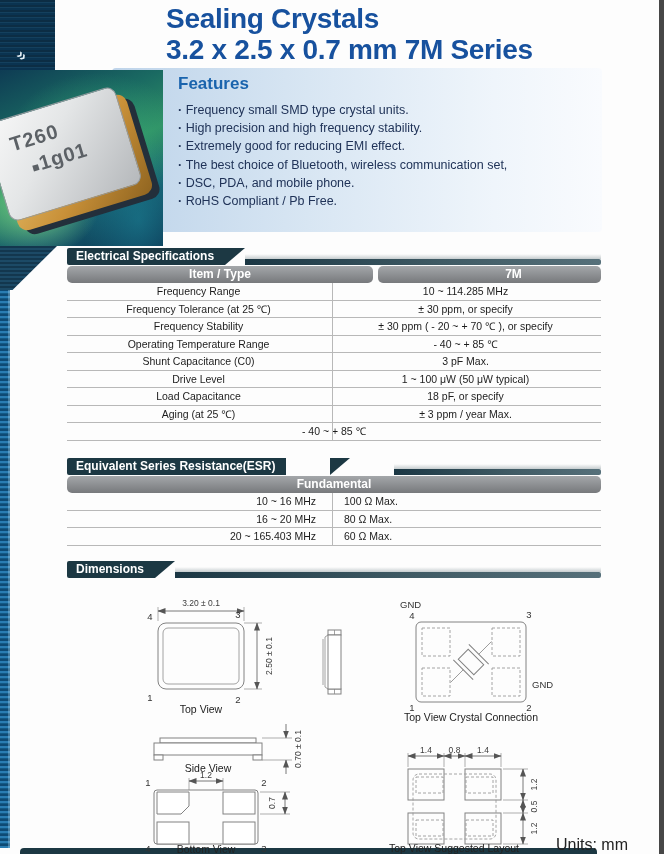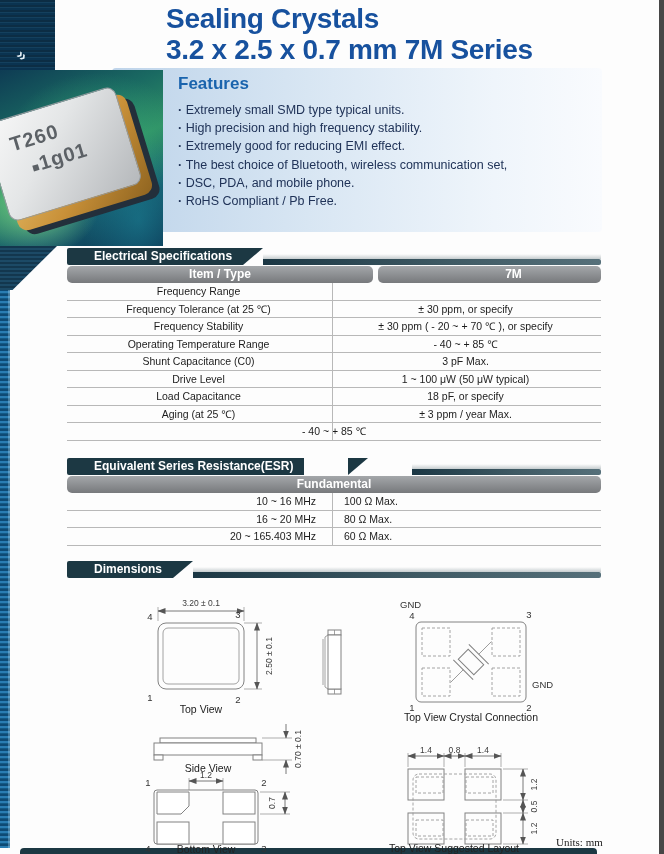--- a/index.html
+++ b/index.html
@@ -50,21 +50,21 @@
     background:linear-gradient(135deg,#f8f8f8 0%,#e4e6e7 40%,#b5b8bb 100%);
     border:1px solid #939a9e;}
   .chip-line{position:absolute;color:#5c6166;font-weight:bold;font-size:20px;letter-spacing:1px;}
   #chip-line1{left:22px;top:16px;}
   #chip-line2{left:36px;top:42px;}
   #chip-line2 .sq{font-size:12px;}
 
   
   .banner{position:absolute;left:67px;width:534px;height:17px;display:flex;}
   .banner-main{background:#1c3843;color:#fff;font-size:12px;font-weight:bold;
-    padding:0 11px 0 27px;line-height:17px;border-radius:2px 0 0 2px;white-space:nowrap;}
+    padding:0 11px 0 9px;line-height:17px;border-radius:2px 0 0 2px;white-space:nowrap;}
   .banner-slant{width:0;height:0;border-top:17px solid #1c3843;border-right:20px solid transparent;}
   .banner-tail{flex:1;align-self:flex-end;height:6px;position:relative;border-radius:0 2px 2px 0;
     background:linear-gradient(to right,#1b3744,#3f5a64 55%,#56707a);}
   .banner-tail::before{content:"";position:absolute;left:0;right:0;top:-5px;height:5px;
     background:linear-gradient(to top,rgba(130,145,150,.45),rgba(130,145,150,0));}
 
   
   .spec-table{position:absolute;left:67px;width:534px;}
   .thead{display:flex;gap:5px;}
   .th{background:linear-gradient(to bottom,#a4a7aa,#77797c);color:#fff;font-weight:bold;
@@ -87,42 +87,42 @@
   .body-line{fill:none;stroke:#828282;stroke-width:1;}
   .body-fill{fill:#ffffff;stroke:#828282;stroke-width:1;}
   .thin{fill:none;stroke:#8a8a8a;stroke-width:.8;}
   .dash{fill:none;stroke:#9a9a9a;stroke-width:.9;stroke-dasharray:3 2;}
   .ext{stroke:#8a8a8a;stroke-width:.7;}
   .dim-line{stroke:#555;stroke-width:.8;fill:none;}
   .dim-t{font-size:8.5px;fill:#3c3c3c;}
   .pin-t{font-size:9.5px;fill:#333;}
   .cap-t{font-size:10.5px;fill:#222;}
 
-  #units-note{left:556px;top:836px;font-size:11px;color:#222;font-family:Liberation Serif, serif;}
+  #units-note{left:556px;top:836px;font-size:16px;color:#222;}
   #bottom-bar{left:20px;top:848px;width:577px;height:6px;background:#1c3843;border-radius:4px 4px 0 0;}
 </style>
 </head>
 <body>
 
 <div class="abs" id="right-border"></div>
 <div class="abs" id="stripe-top"></div>
 <div class="abs" id="chevron-decal">››</div>
 <div class="abs" id="side-strip"></div>
 <div class="abs" id="wedge"></div>
 <div class="abs" id="bottom-bar"></div>
 
 <div class="abs" id="title">
   <div>Sealing Crystals</div>
   <div>3.2 x 2.5 x 0.7 mm 7M Series</div>
 </div>
 
 <div class="abs" id="features-band"></div>
 <div class="abs" id="features">
   <div class="features-heading">Features</div>
-  <div class="feature-item">Extremely small SMD type typical units.</div>
+  <div class="feature-item">Frequency small SMD type crystal units.</div>
   <div class="feature-item">High precision and high frequency stability.</div>
   <div class="feature-item">Extremely good for reducing EMI effect.</div>
   <div class="feature-item">The best choice of Bluetooth, wireless communication set,</div>
   <div class="feature-item">DSC, PDA, and mobile phone.</div>
   <div class="feature-item">RoHS Compliant / Pb Free.</div>
 </div>
 
 <div class="abs" id="photo">
   <div id="chip-wrap">
     <div id="chip-base"></div>
@@ -141,20 +141,21 @@
 
 <div class="spec-table" style="top:266px;">
   <div class="thead">
     <div class="th th-item">Item / Type</div>
     <div class="th th-val">7M</div>
   </div>
   <div class="tbody">
     <div class="vline"></div>
     <div class="tr">
       <div class="td-item">Frequency Range</div>
+      <div class="td-val">10 ~  114.285 MHz</div>
     </div>
     <div class="tr">
       <div class="td-item">Frequency Tolerance (at 25 ℃)</div>
       <div class="td-val">± 30 ppm, or specify</div>
     </div>
     <div class="tr">
       <div class="td-item">Frequency Stability</div>
       <div class="td-val">± 30 ppm  ( - 20 ~ + 70  ℃ ), or specify</div>
     </div>
     <div class="tr">

